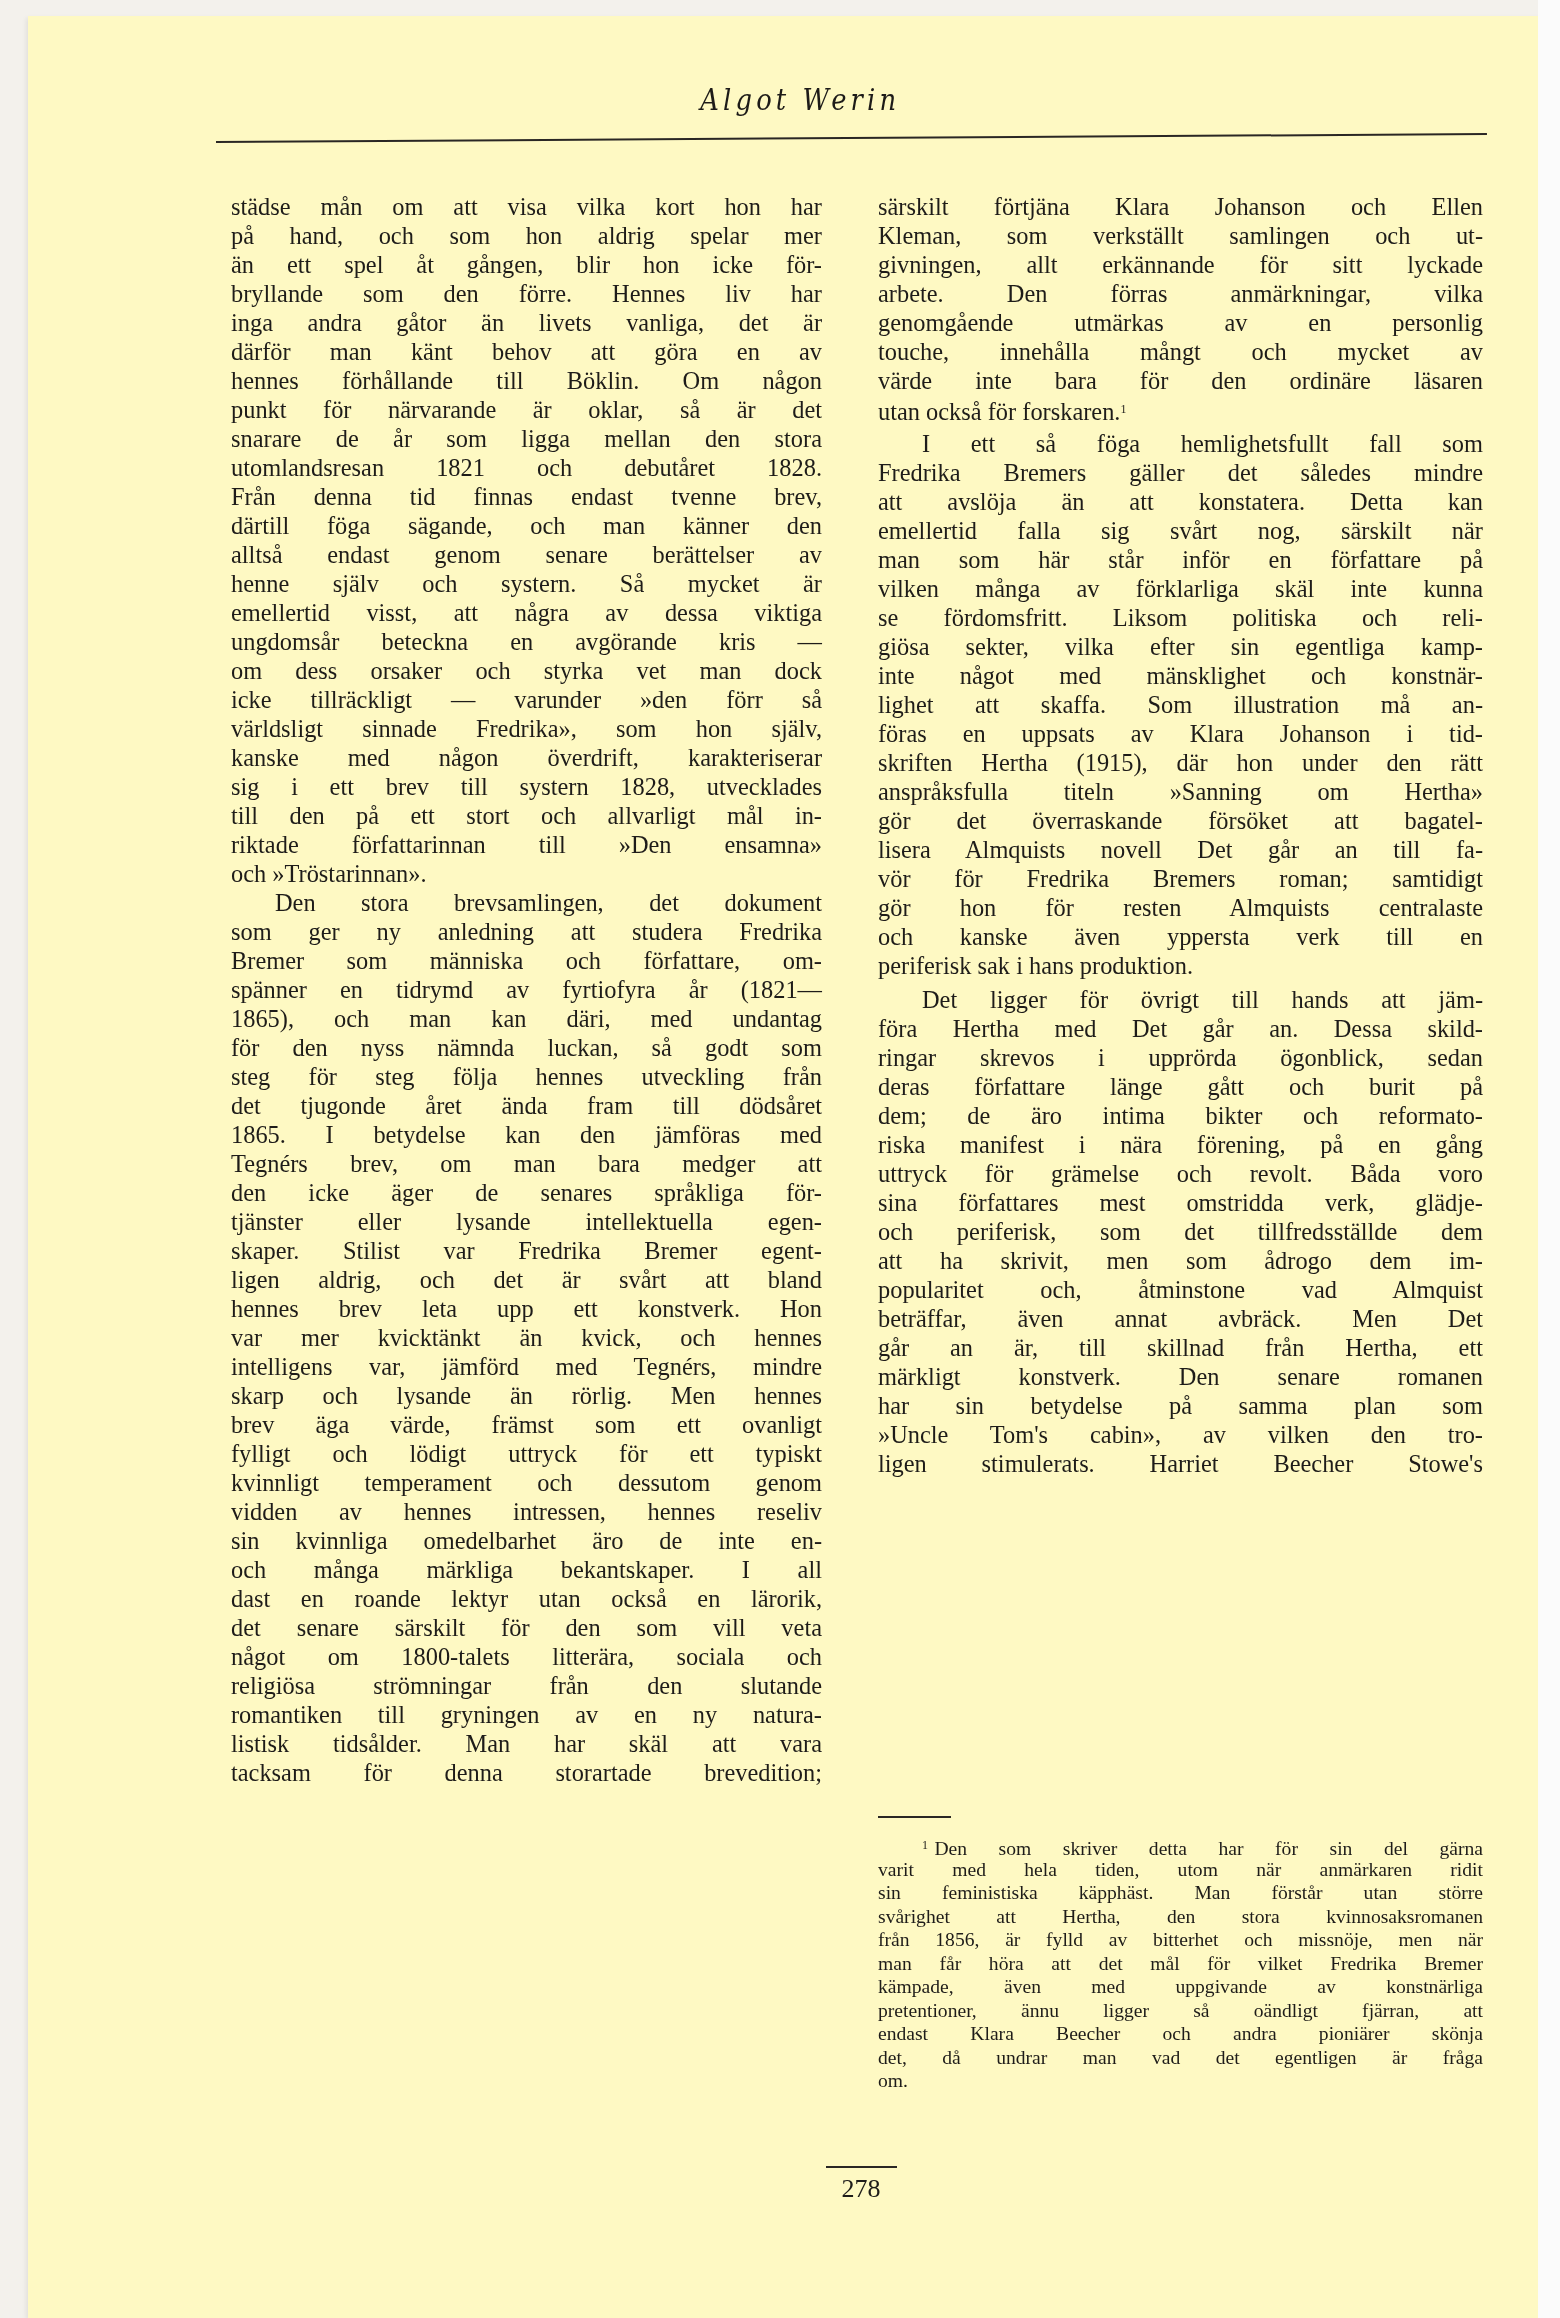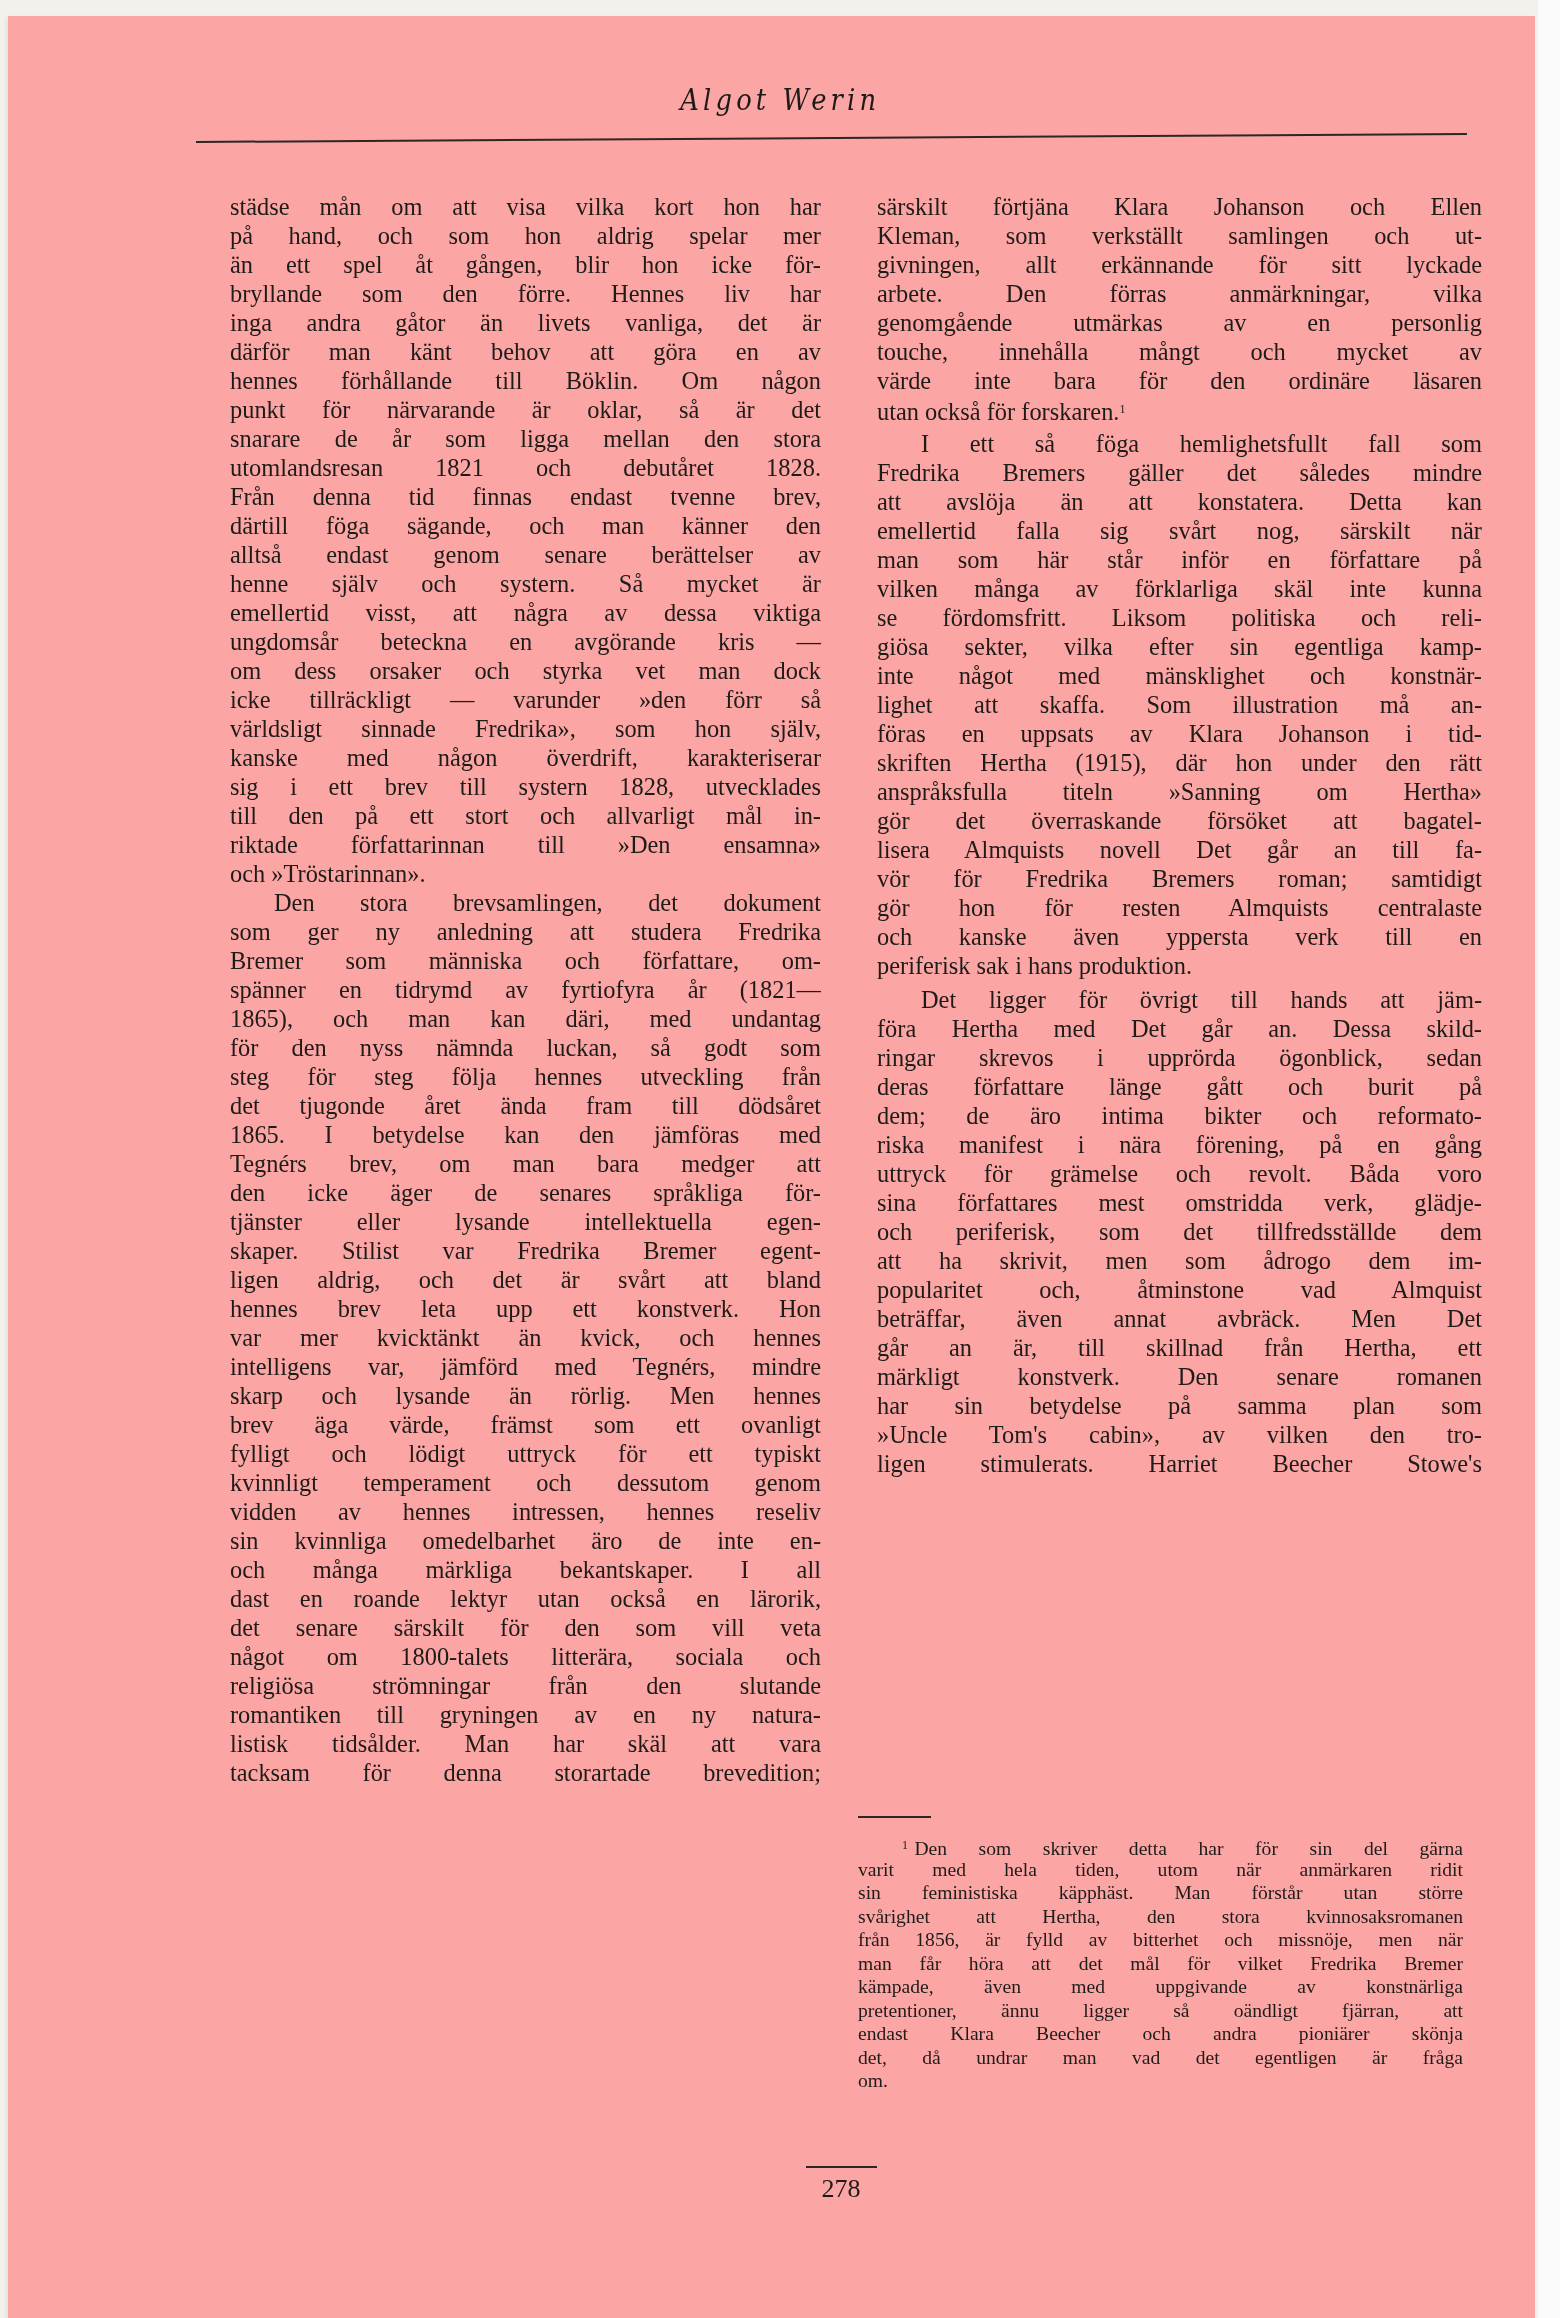--- a/index.html
+++ b/index.html
@@ -8,25 +8,25 @@
     background: #f3f1ec;
   }
   body {
     width: 1560px;
     height: 2319px;
     position: relative;
     overflow: hidden;
   }
   .page {
     position: absolute;
-    left: 8px;
+    left: 28px;
     top: 16px;
     width: 1527px;
     height: 2303px;
-    background: #fca5a5;
+    background: #fef9c3;
     box-shadow: -2.4px 1.6px 4.8px rgba(0,0,0,0.08);
   }
   .runhead {
     position: absolute;
     left: 0;
     width: 100%;
     top: 66px;
     text-align: center;
     font-family: "DejaVu Serif", "Liberation Serif", serif;
     font-style: italic;
@@ -45,21 +45,20 @@
     background: #2a2724;
     transform: rotate(-0.36deg);
     transform-origin: left center;
   }
   .col {
     position: absolute;
     top: 176px;
     font-family: "Liberation Serif", "DejaVu Serif", serif;
     font-size: 24.4px;
     color: #1e1c19;
-    margin-left: 19px;
   }
   .col.left  { left: 203px; width: 591px; }
   .col.right { left: 850px; width: 605px; }
   .line {
     display: block;
     height: 29px;
     line-height: 29px;
     white-space: nowrap;
     text-align: justify;
     text-align-last: justify;

